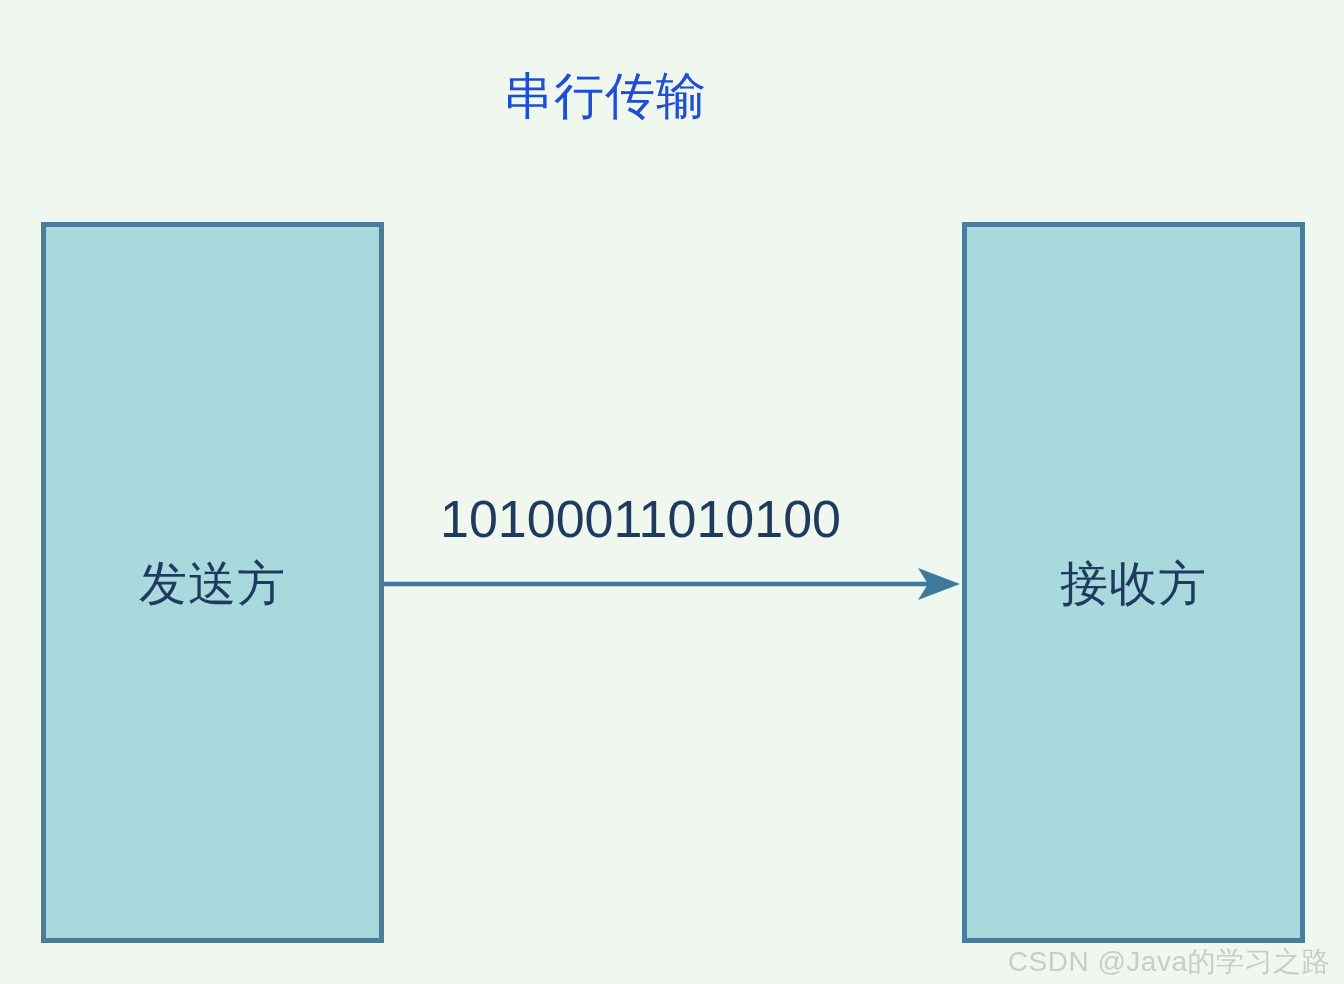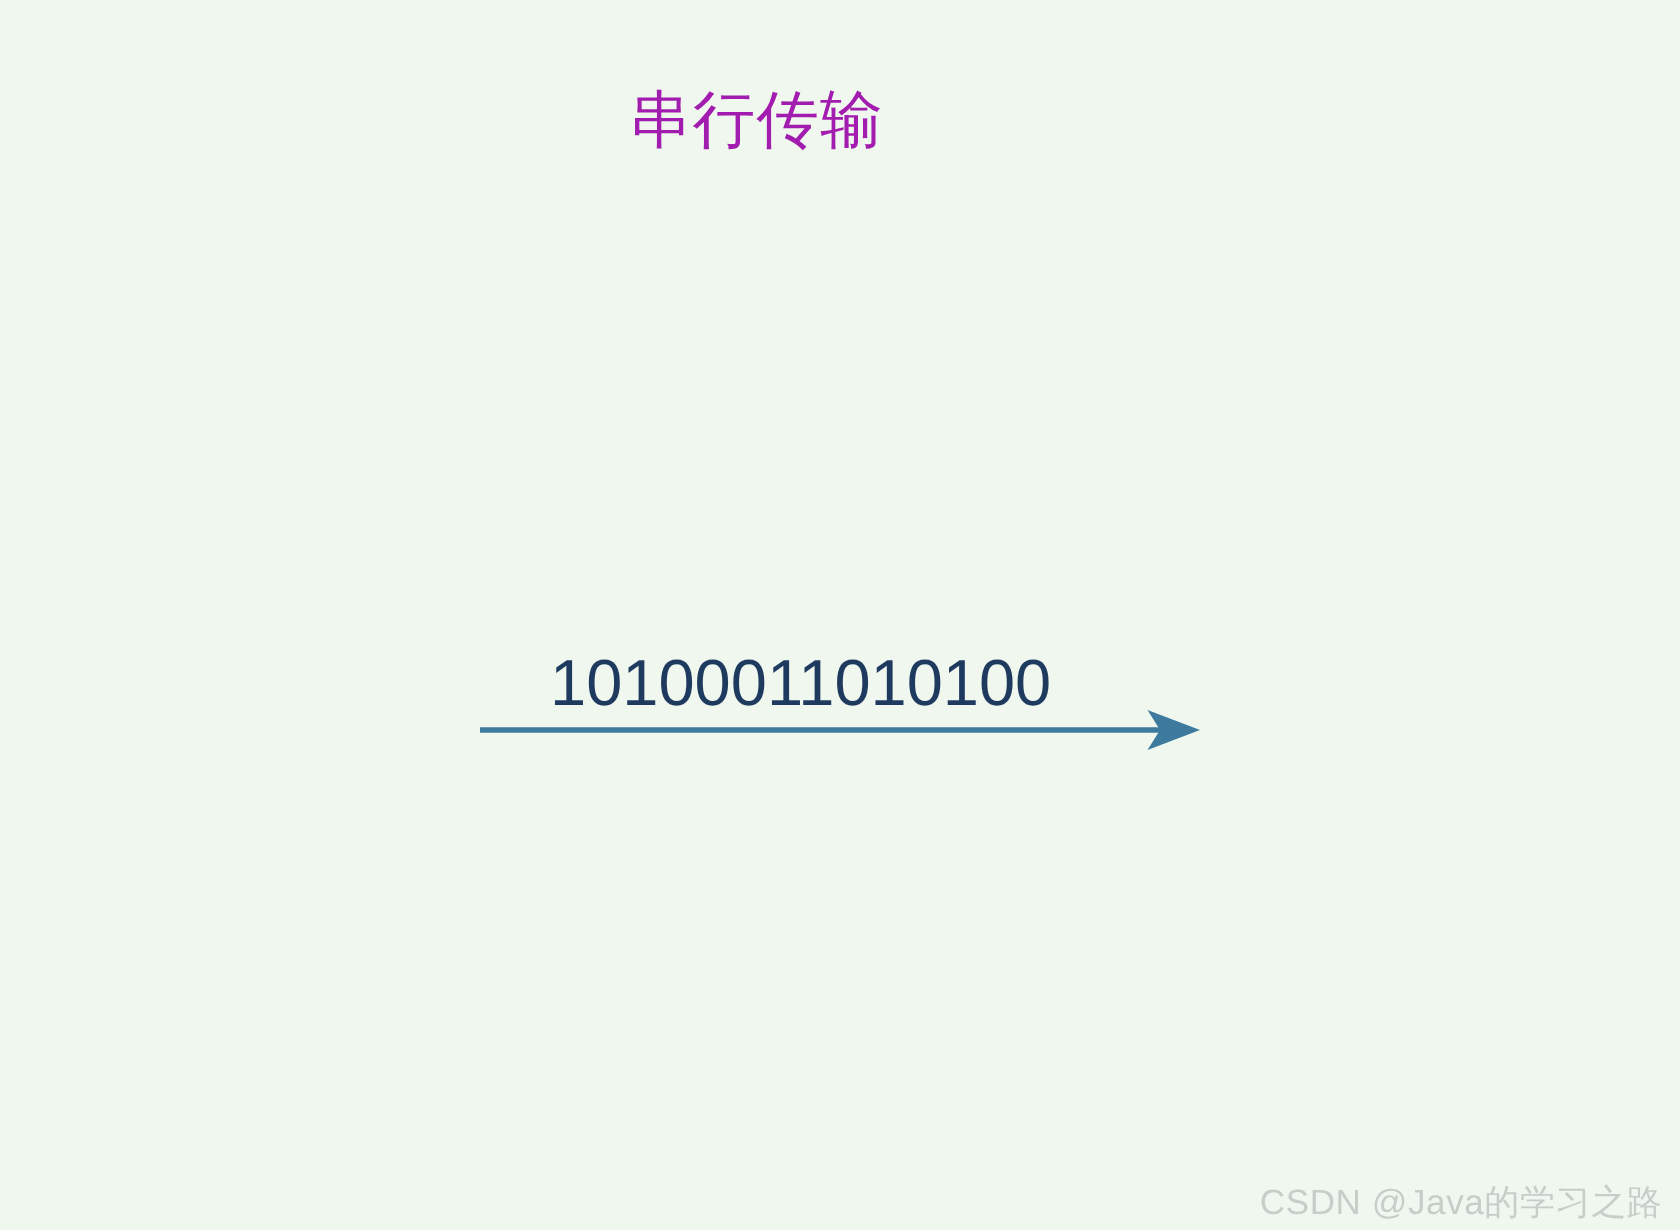--- a/index.html
+++ b/index.html
@@ -21,21 +21,21 @@
   }
   
   #diagram-title {
     position: absolute;
     left: 0;
     top: 66px;
     width: 1210px;
     text-align: center;
     font-size: 50px;
     line-height: 60px;
-    color: #a21caf;
+    color: #1d4ed8;
     letter-spacing: 1px;
     white-space: nowrap;
   }
   
   .node {
     position: absolute;
     box-sizing: border-box;
     background: #a9d9dd;
     border: 5px solid #4a7c9b;
     display: flex;
@@ -74,42 +74,47 @@
   
   #bits-label {
     position: absolute;
     left: 440px;
     top: 489px;
     font-size: 52px;
     line-height: 60px;
     color: #1f3a5f;
     letter-spacing: 0px;
     white-space: nowrap;
-    margin-top: 28px;
   }
   
   #watermark {
     position: absolute;
     right: 14px;
     bottom: 8px;
     font-size: 28px;
     line-height: 28px;
     color: #c9cdc9;
     white-space: nowrap;
     letter-spacing: 0.5px;
   }
 </style>
 </head>
 <body>
 
 <div id="canvas">
 
   <div id="diagram-title">串行传输</div>
 
+  <div class="node" id="node-sender">
+    <span class="node-label">发送方</span>
+  </div>
 
+  <div class="node" id="node-receiver">
+    <span class="node-label">接收方</span>
+  </div>
 
   <svg id="connector" viewBox="0 0 590 80" xmlns="http://www.w3.org/2000/svg">
     <line x1="4" y1="39" x2="548" y2="39" stroke="#3d7a9e" stroke-width="4.5"></line>
     <path d="M 580 39 L 538 23 L 548 39 L 538 55 Z" fill="#3d7a9e"></path>
   </svg>
 
   <div id="bits-label">10100011010100</div>
 
   <div id="watermark">CSDN @Java的学习之路</div>
 

